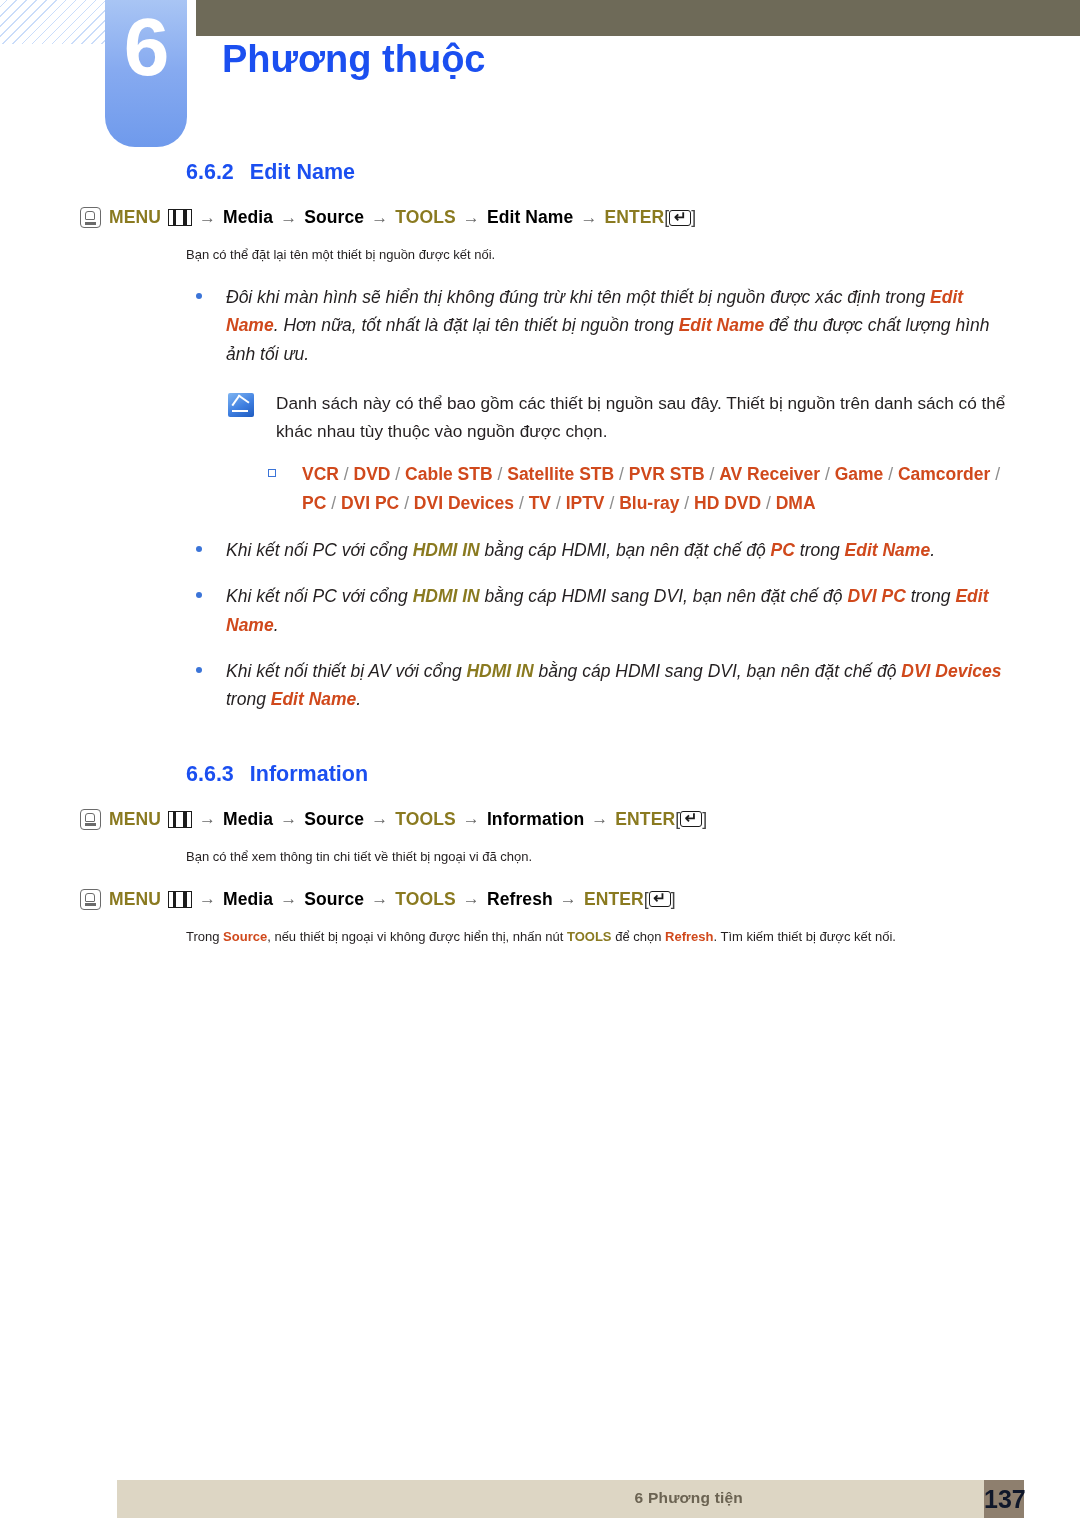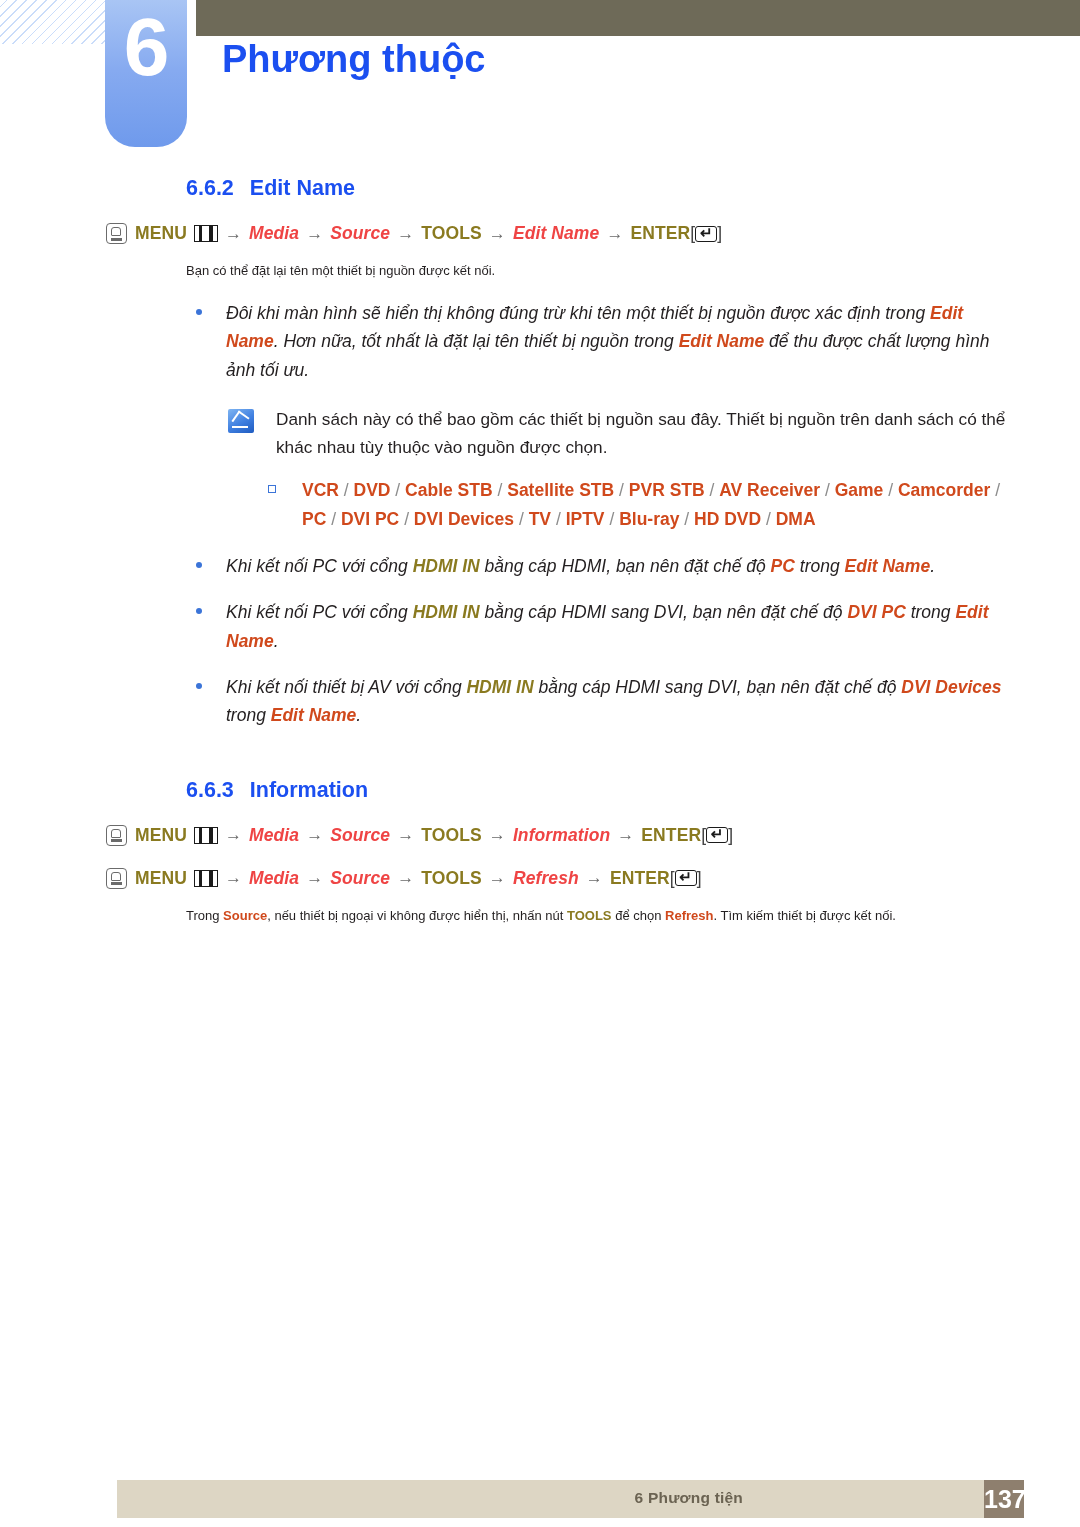--- a/index.html
+++ b/index.html
@@ -71,46 +71,46 @@
     letter-spacing: 0px;
   }
 
   
   .content {
     position: absolute;
     left: 0; top: 160px;
     width: 1080px;
   }
   .sec-head {
-    margin: 16px 0 0 186px;
+    margin: 0 0 0 186px;
     padding: 0;
     font-size: 21.5px;
     font-weight: bold;
     color: #1b4ff0;
     letter-spacing: 0px;
   }
   .sec-head .num { margin-right: 16px; }
 
   .menu-path {
-    margin: 22px 0 0 106px;
+    margin: 22px 0 0 80px;
     font-size: 17.5px;
     font-weight: bold;
     color: #8a7a20;
     letter-spacing: 0.1px;
     display: flex;
     align-items: center;
     flex-wrap: nowrap;
   }
   .menu-path .arrow {
     color: #6a6a6a;
     font-weight: normal;
     margin: 0 7px;
     font-size: 17px;
   }
-  .menu-path .red { color: #ef4444; font-style: italic; }
+  .menu-path .red { color: #000000; }
   .menu-path .olive { color: #8a7a20; }
   .menu-path .bracket { color: #444; font-weight: normal; }
 
   .icon-hand {
     display: inline-block;
     width: 19px; height: 19px;
     border: 1.4px solid #6b6b6b;
     border-radius: 4px;
     margin-right: 8px;
     position: relative;
@@ -300,21 +300,21 @@
     font-weight: bold;
     color: #6b6352;
     letter-spacing: 0.2px;
   }
   .footer-page {
     position: absolute;
     left: 972px; top: 0;
     width: 40px;
     height: 38px;
     background: #8e7f6e;
-    color: #ffffff;
+    color: #0f172a;
     font-size: 25px;
     font-weight: bold;
     text-align: center;
     line-height: 38px;
   }
 </style>
 </head>
 <body>
 
 <div class="header">
@@ -410,20 +410,21 @@
     <span class="olive">TOOLS</span>
     <span class="arrow">→</span>
     <span class="red">Information</span>
     <span class="arrow">→</span>
     <span class="olive">ENTER</span>
     <span class="bracket">[</span>
     <span class="icon-enter"></span>
     <span class="bracket">]</span>
   </div>
 
+  <p class="para">Bạn có thể xem thông tin chi tiết về thiết bị ngoại vi đã chọn.</p>
 
 
   <div class="menu-path">
     <span class="icon-hand"></span>
     <span class="olive">MENU</span>
     <span class="icon-menu-bars"></span>
     <span class="arrow">→</span>
     <span class="red">Media</span>
     <span class="arrow">→</span>
     <span class="red">Source</span>

